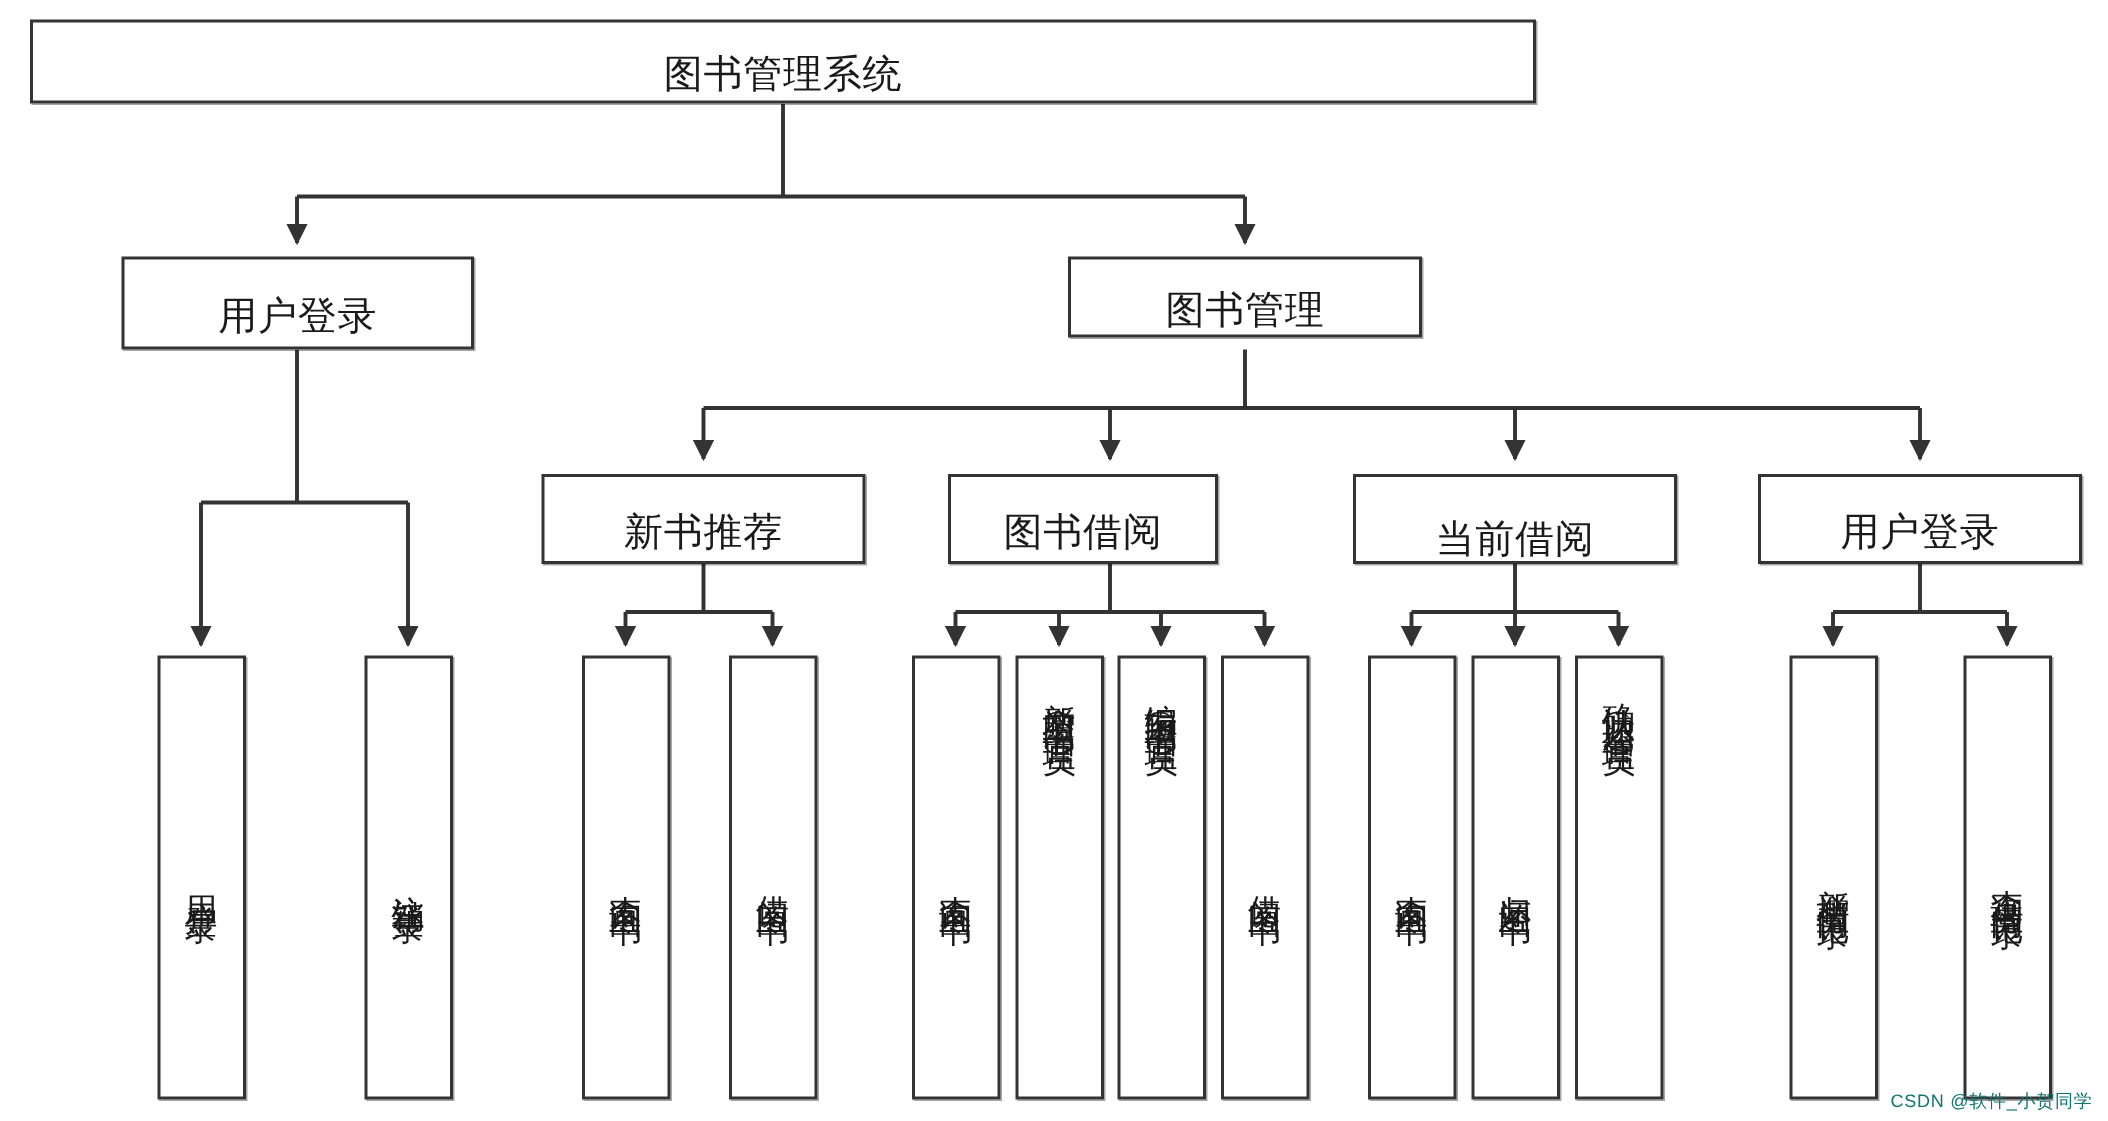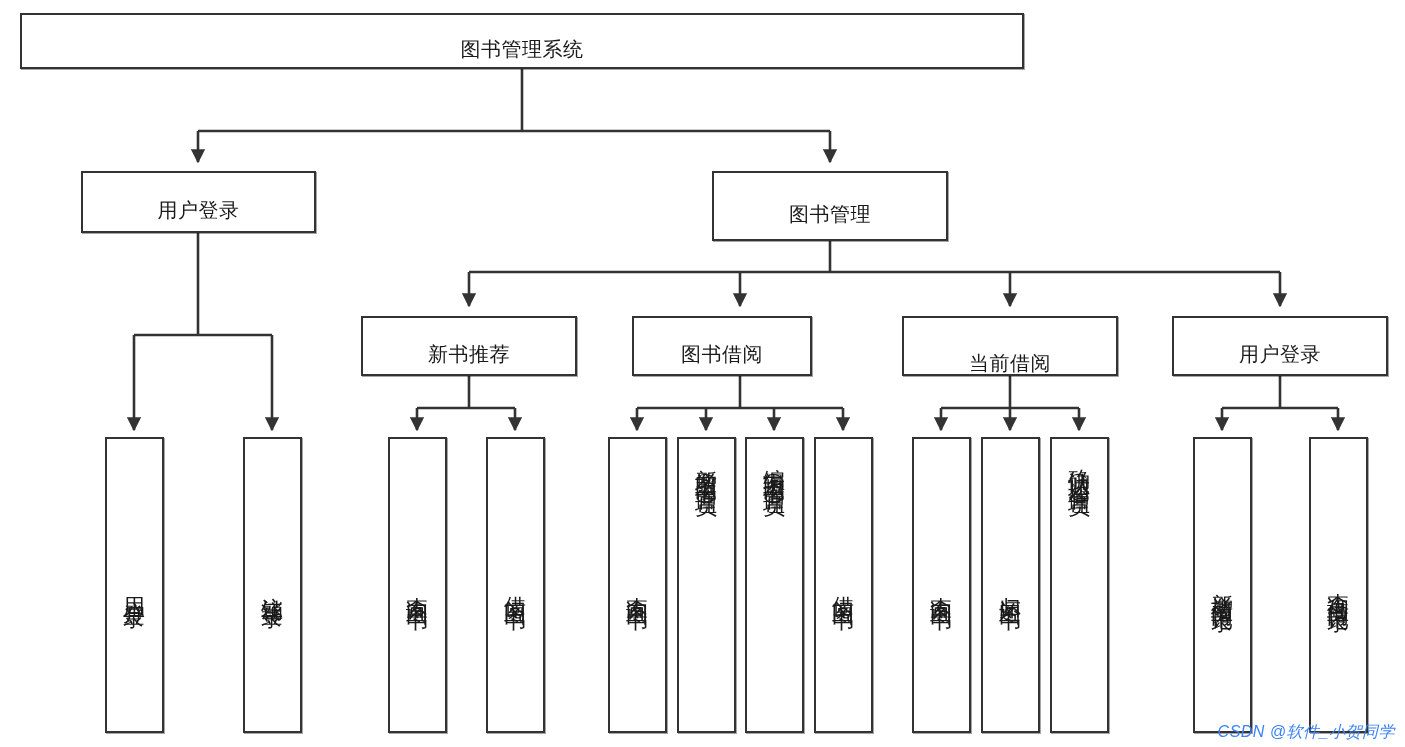--- a/index.html
+++ b/index.html
@@ -28,21 +28,21 @@
     position: absolute;
     background: #ffffff;
     border: 2px solid #333333;
     box-sizing: border-box;
     box-shadow: 1px 1px 0 rgba(0,0,0,0.35);
     display: flex;
     align-items: center;
     justify-content: center;
   }
   .node-label-h {
-    font-size: 20px;
+    font-size: 26px;
     color: #1a1a1a;
     line-height: 1.1;
     white-space: nowrap;
     letter-spacing: 0.5px;
     margin-top: 16px;
   }
   .node-label-v {
     font-size: 22px;
     color: #1a1a1a;
     writing-mode: vertical-rl;
@@ -58,26 +58,25 @@
     padding-top: 8px;
   }
   .leaf-box.centered {
     align-items: center;
     padding-top: 0;
   }
   #watermark {
     position: absolute;
     right: 10px;
     bottom: 4px;
-    font-size: 16px;
-    color: #3b82f6;
+    font-size: 12px;
+    color: #0f766e;
     white-space: nowrap;
     letter-spacing: 0.5px;
     pointer-events: none;
-    font-style: italic;
   }
 </style>
 </head>
 <body>
 
 <div id="stage">
 
   <svg id="diagram-svg" viewBox="0 0 1405 747" xmlns="http://www.w3.org/2000/svg">
     <defs>
       <marker id="arrow" viewBox="0 0 10 10" refX="9" refY="5" markerWidth="5.5" markerHeight="5.5" orient="auto-start-reverse">
@@ -128,21 +127,21 @@
     </g>
   </svg>
 
   <div class="node-box" style="left:20px; top:13px; width:1004px; height:56px;">
     <span class="node-label-h">图书管理系统</span>
   </div>
 
   <div class="node-box" style="left:81px; top:171px; width:235px; height:62px;">
     <span class="node-label-h">用户登录</span>
   </div>
-  <div class="node-box" style="left:712px; top:171px; width:236px; height:70px;">
+  <div class="node-box" style="left:712px; top:171px; width:236px; height:54px;">
     <span class="node-label-h">图书管理</span>
   </div>
 
   <div class="node-box" style="left:361px; top:316px; width:216px; height:60px;align-items:center;">
     <span class="node-label-h">新书推荐</span>
   </div>
   <div class="node-box" style="left:632px; top:316px; width:180px; height:60px;">
     <span class="node-label-h">图书借阅</span>
   </div>
   <div class="node-box" style="left:902px; top:316px; width:216px; height:60px;align-items:flex-end;">

